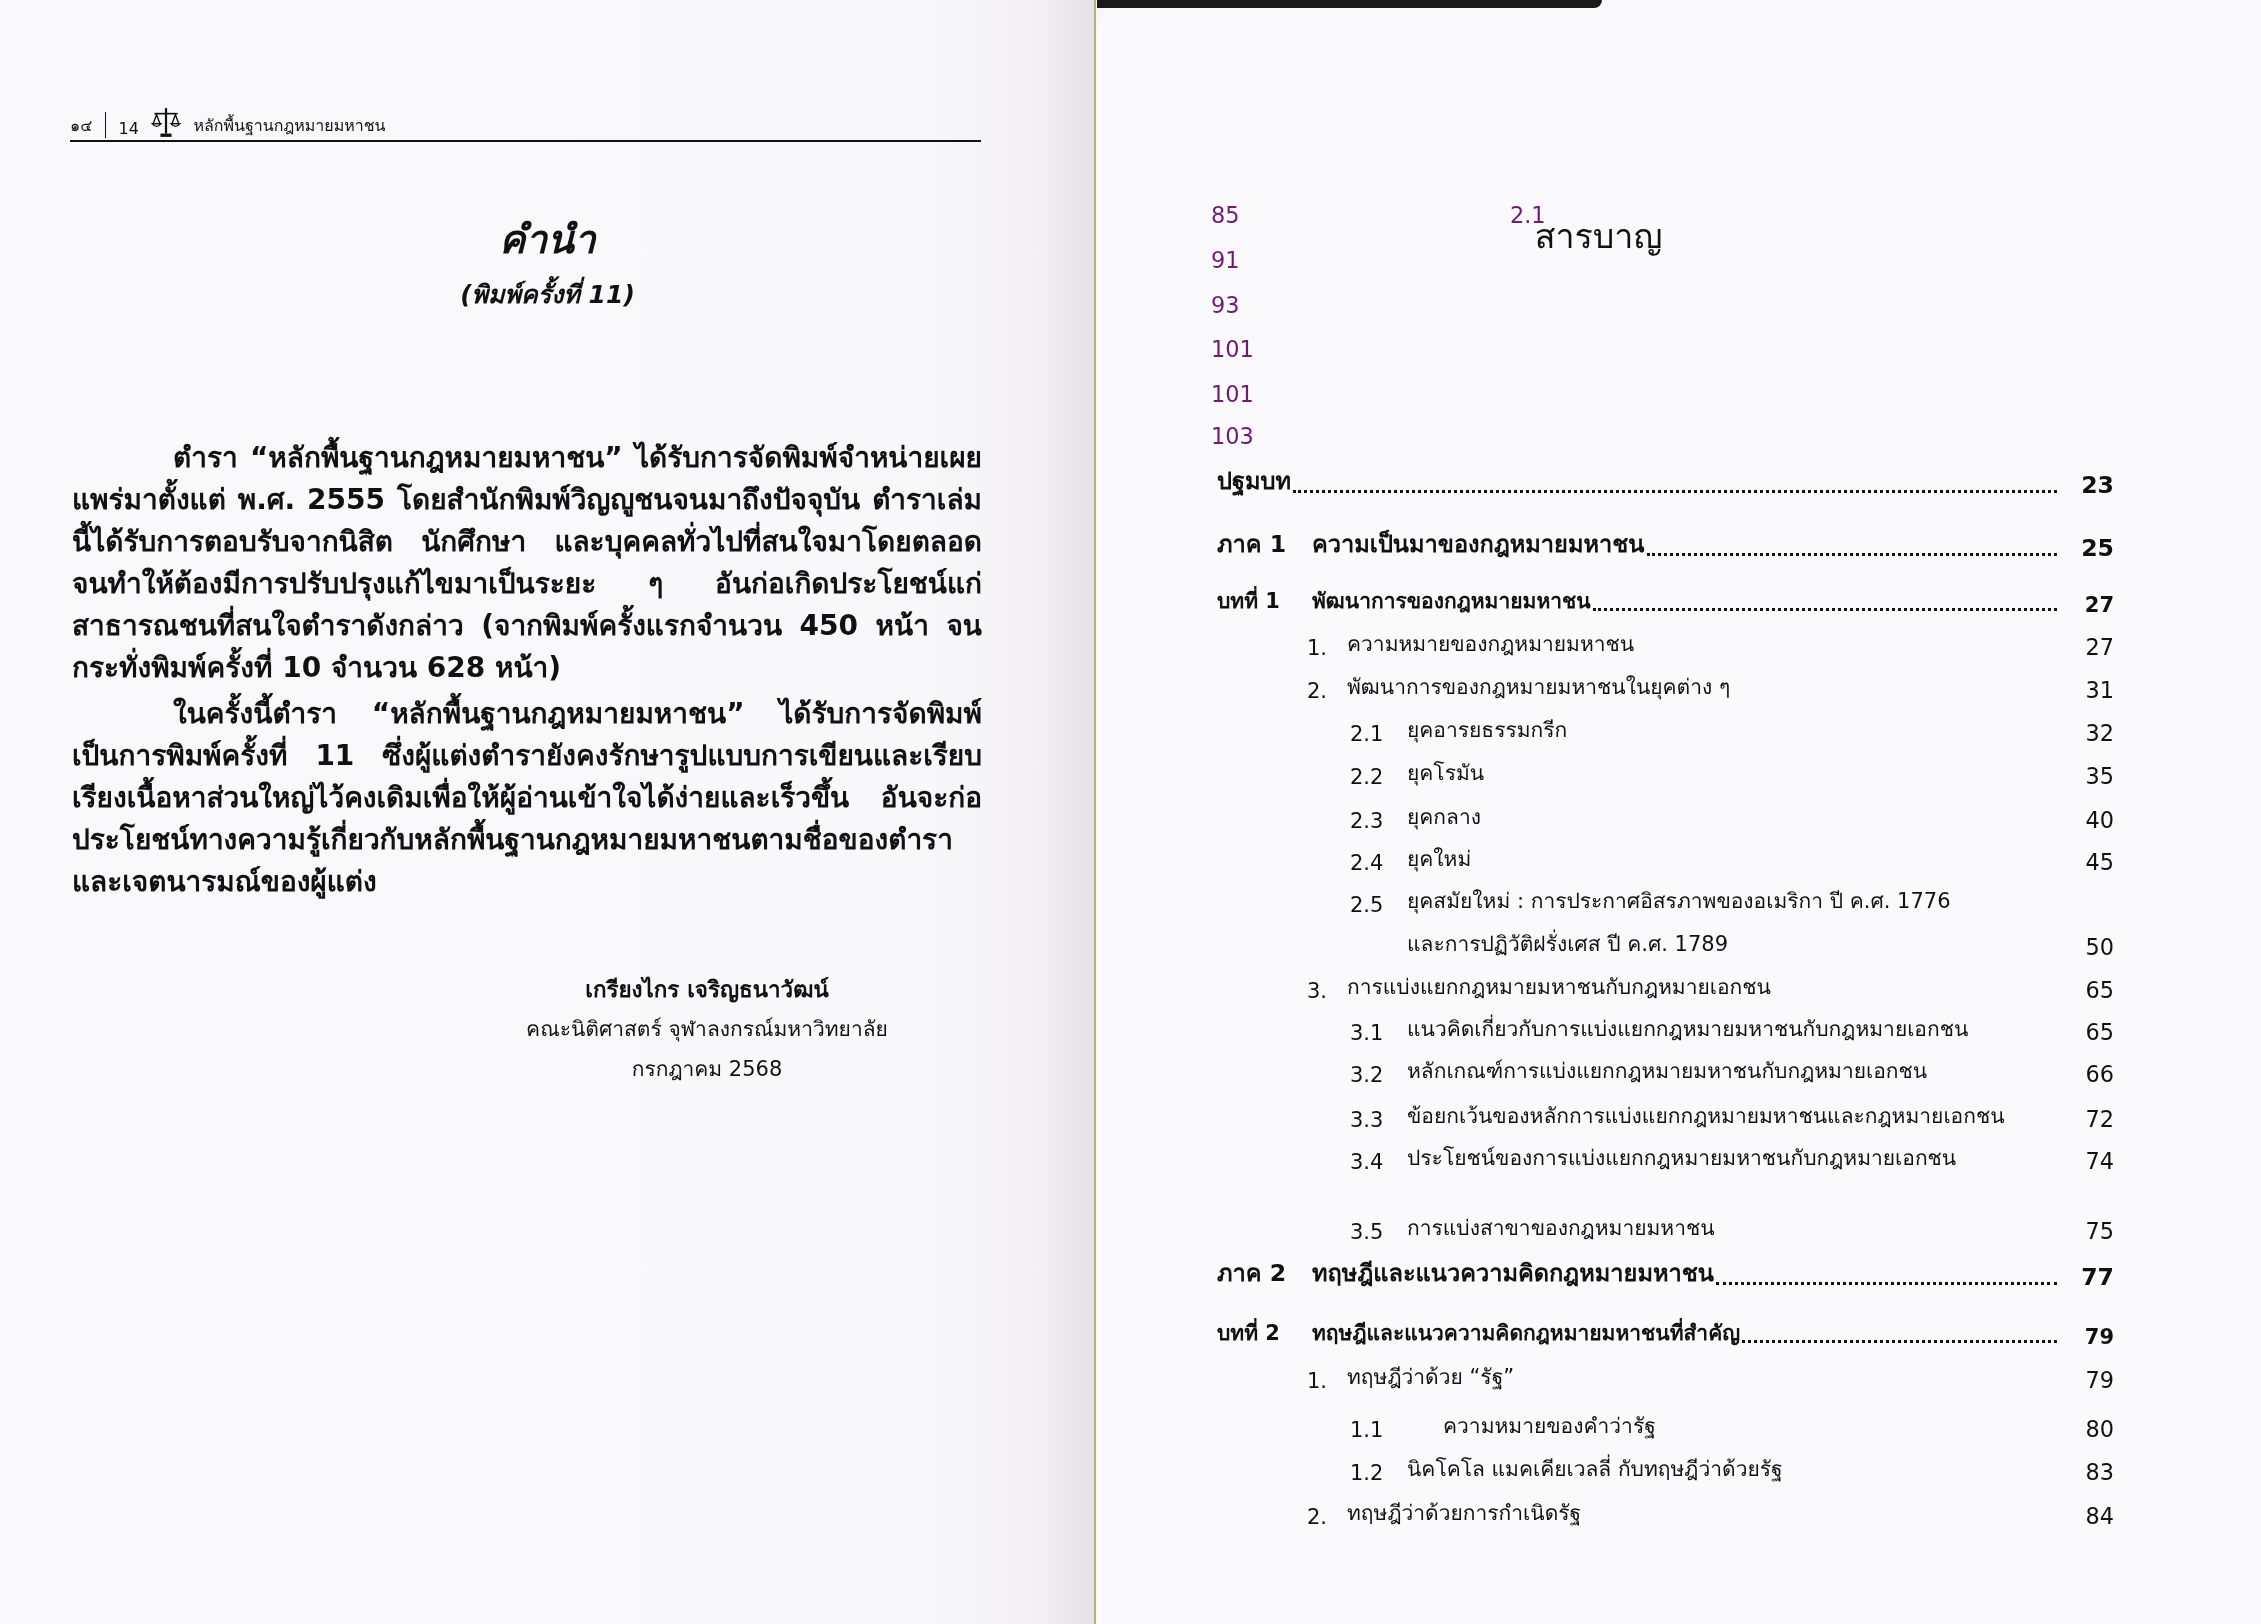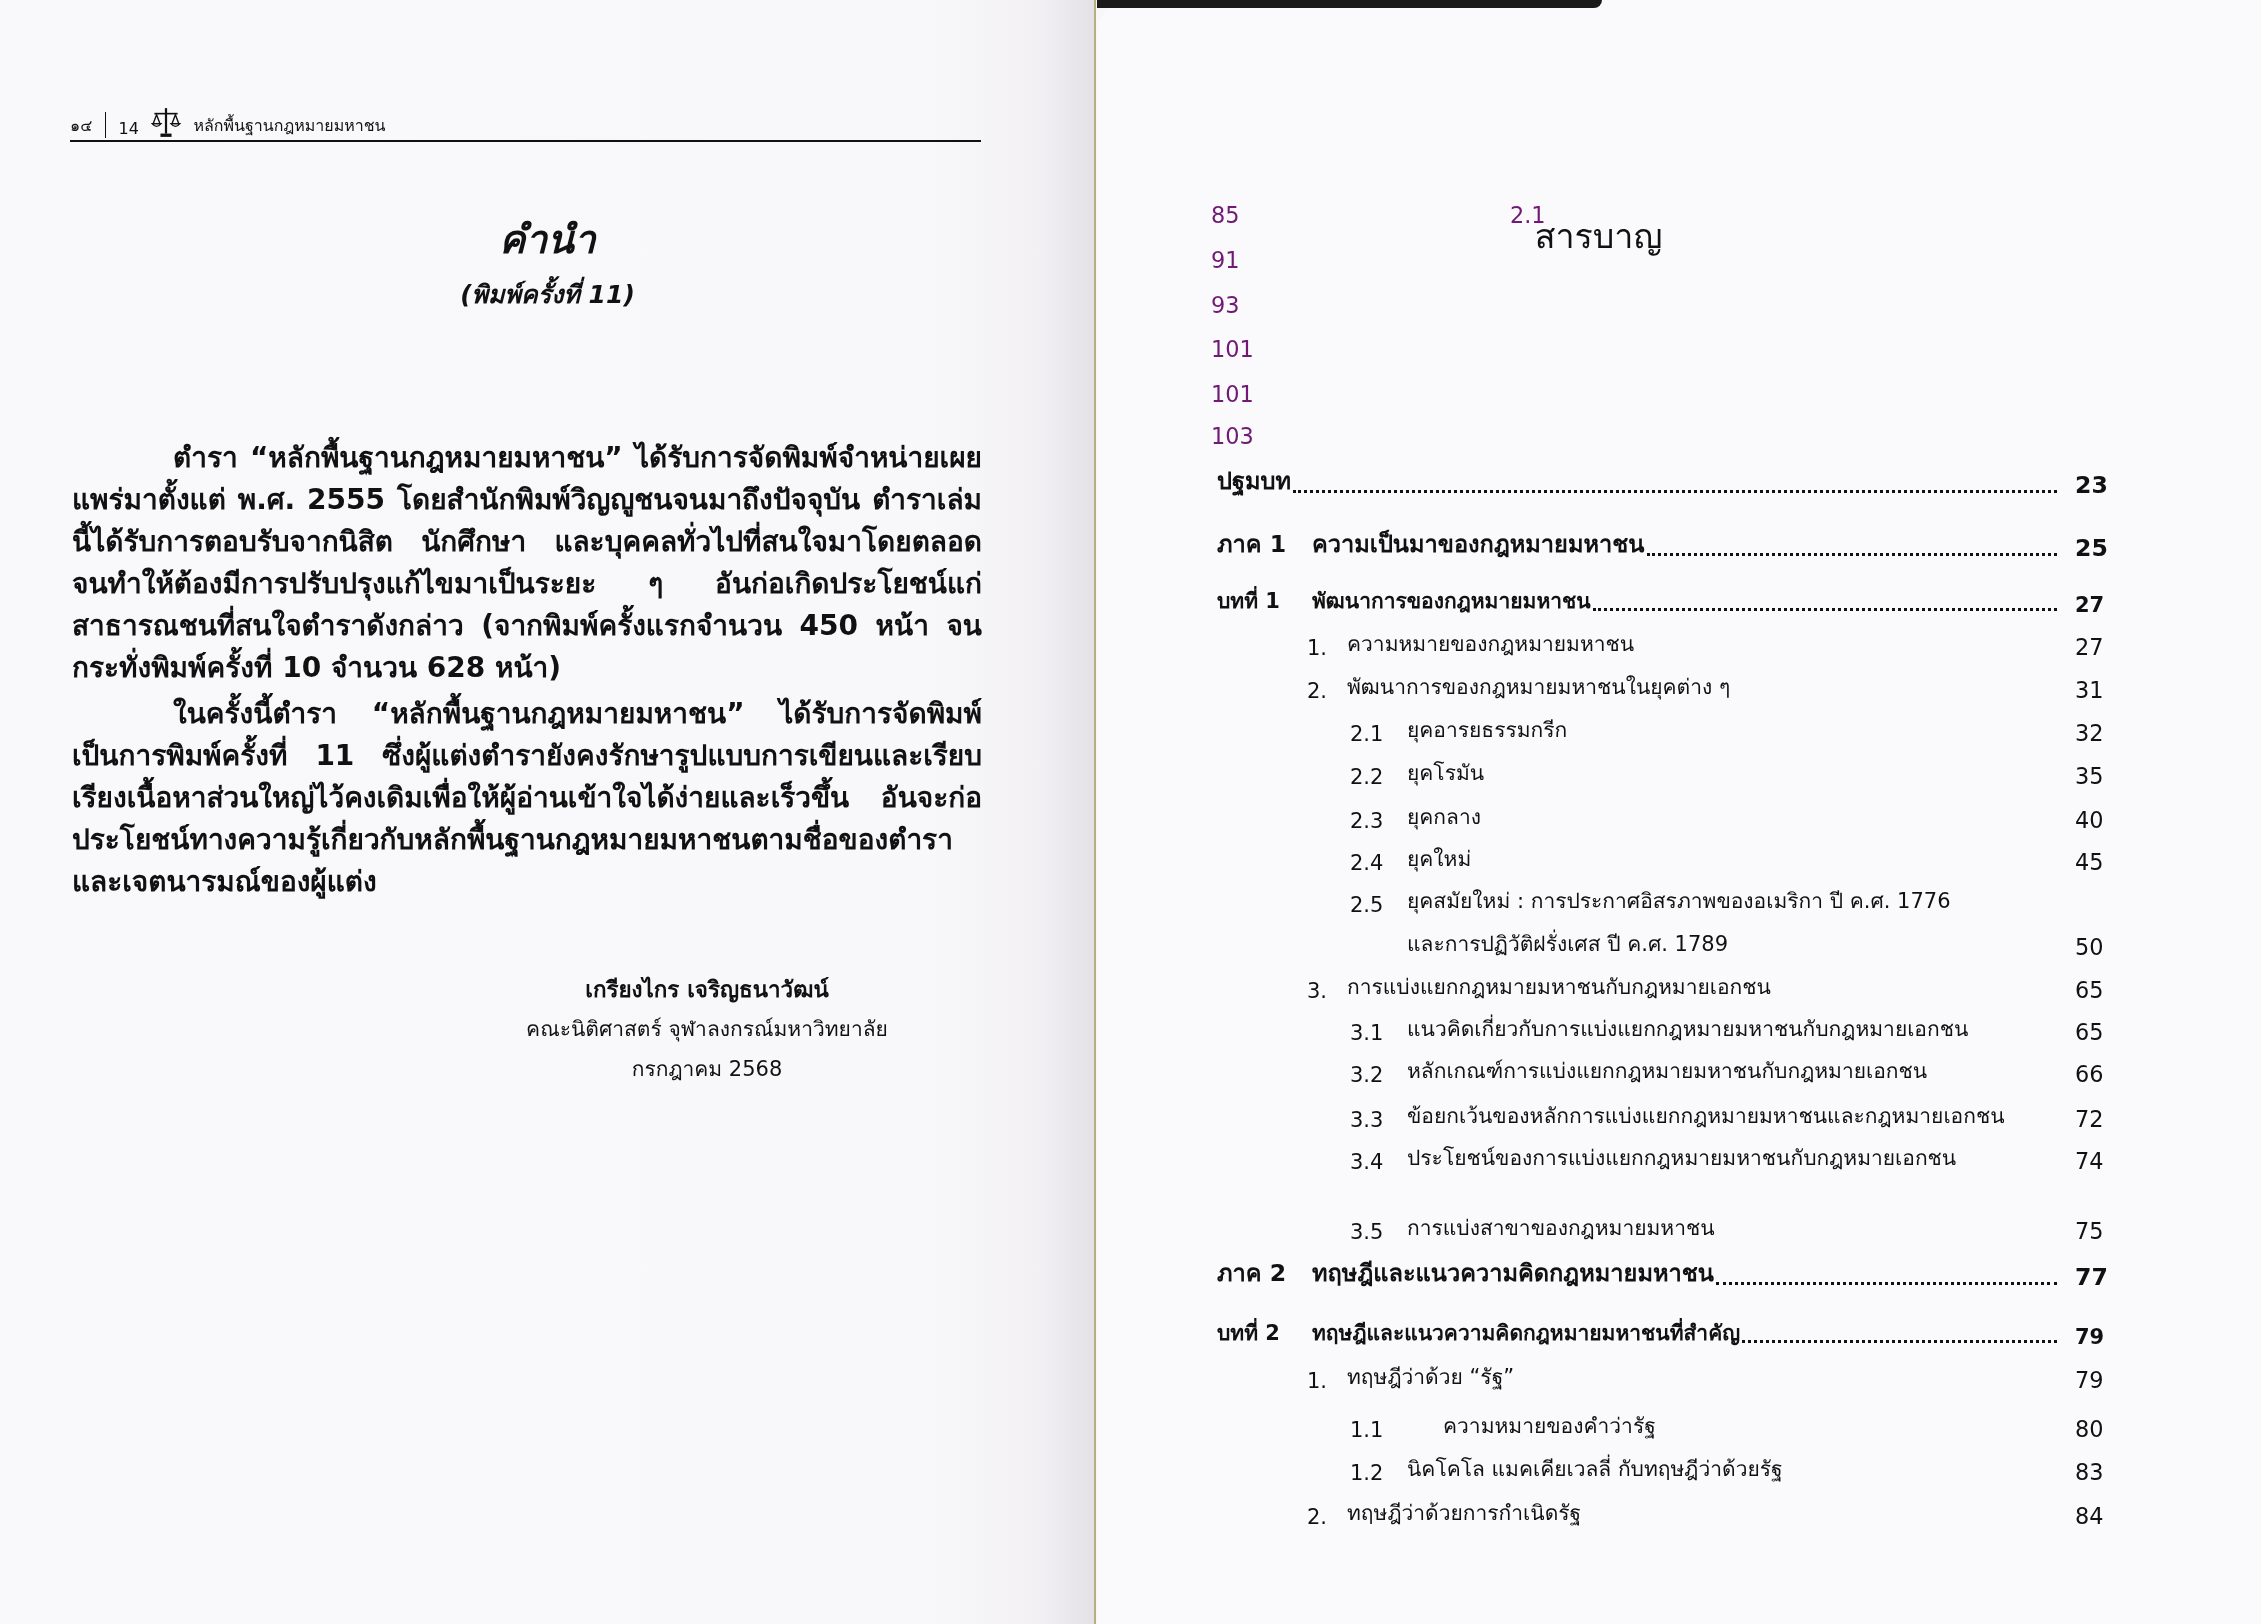--- a/index.html
+++ b/index.html
@@ -37,21 +37,21 @@
   .signature .sig-name { font-size:22.4px; }
   .signature .sig-org, .signature .sig-date { font-weight:normal; }
 
   
   .toc-title { position:absolute; left:1402px; width:393px; top:209px; text-align:center; font-size:34px; }
   .toc-row { position:absolute; left:1217px; width:897px; height:34px; display:flex; align-items:flex-end; font-size:21px; }
   .toc-row .prefix { display:inline-block; }
   .toc-row .label { white-space:nowrap; }
   .toc-row .dots { flex:1; border-bottom:3.4px dotted #111; margin:0 18px 5.6px 2.2px; height:0; }
   .toc-row .spacer { flex:1; }
-  .toc-row .page-num { width:39px; }
+  .toc-row .page-num { width:39px; text-align:right; }
   .toc-row.major { font-weight:bold; font-size:23.6px; }
   .toc-row.chapter { font-weight:bold; font-size:21px; }
   .toc-row.major .prefix { width:95px; }
   .toc-row.chapter .prefix { width:95px; }
   .lvl1 .prefix { width:40px; margin-left:90px; }
   .lvl2 .prefix { width:57px; margin-left:133px; }
   .toc-row.normal .page-num { font-size:22.4px; }
 </style>
 </head>
 <body>

